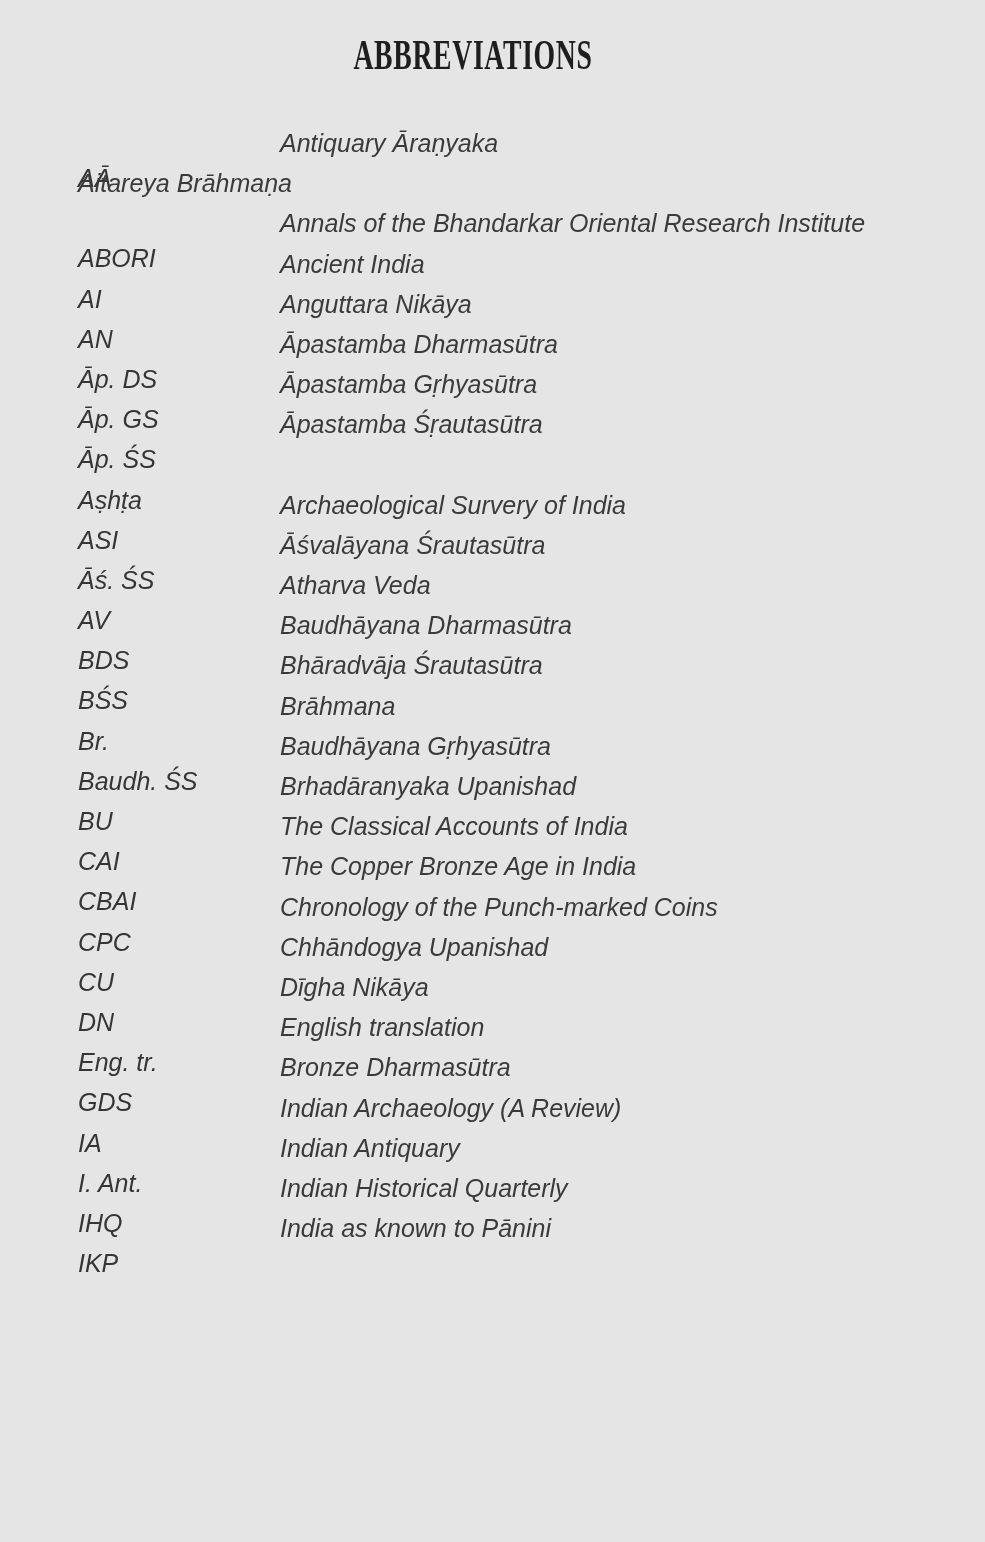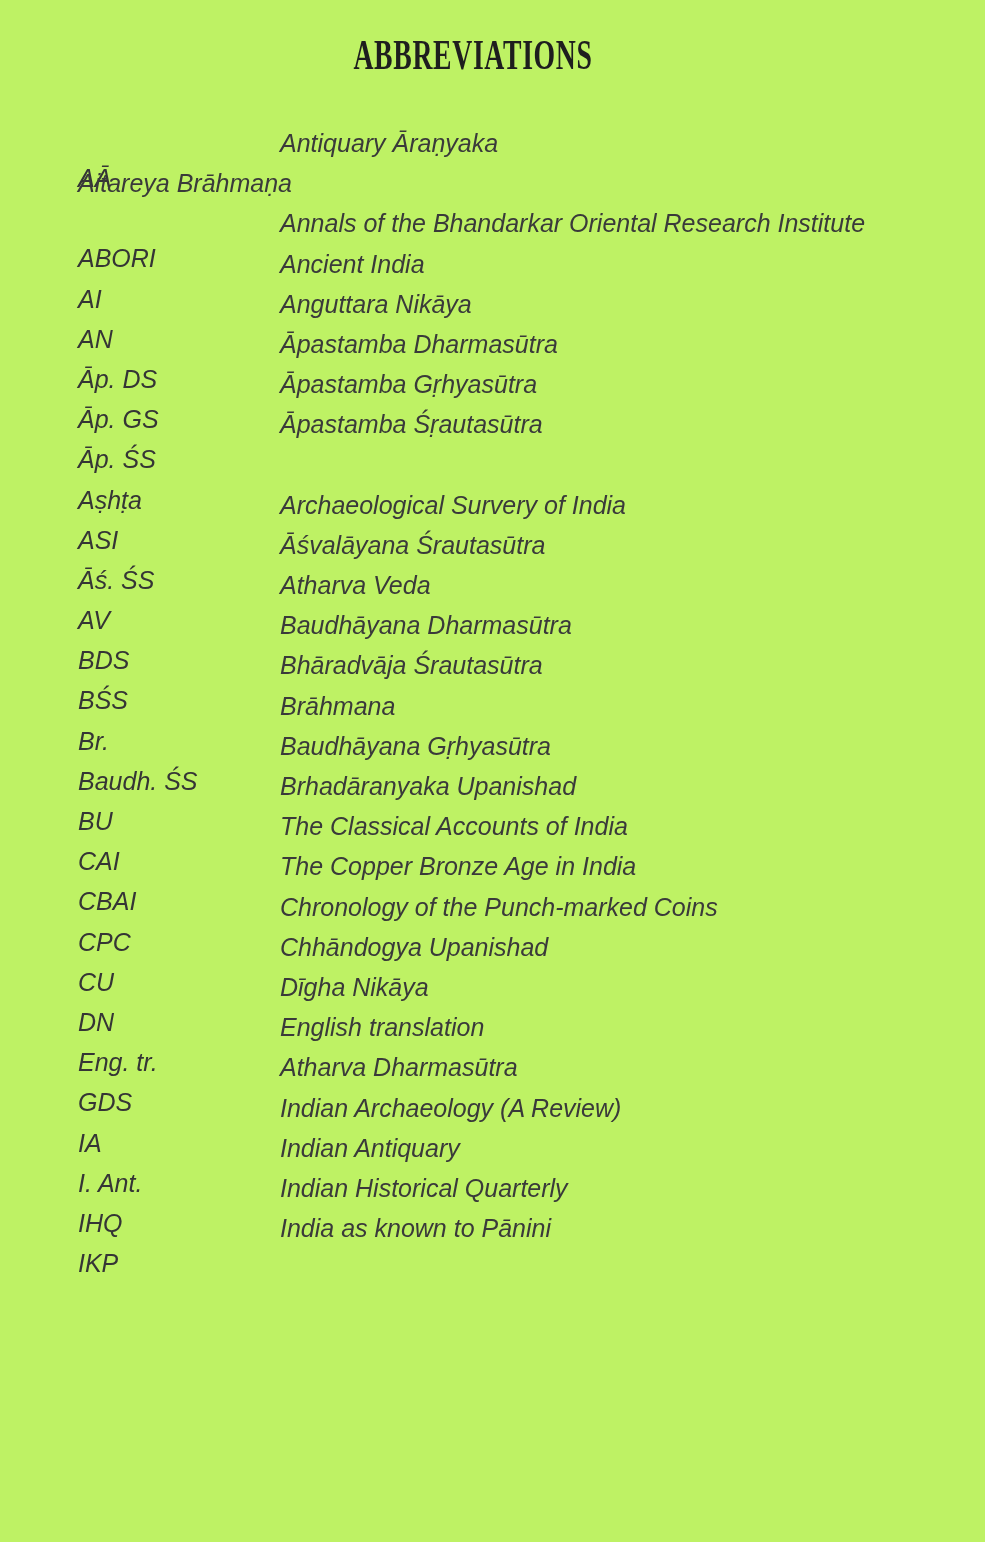--- a/index.html
+++ b/index.html
@@ -4,21 +4,21 @@
 <style>
   html, body {
     margin: 0;
     padding: 0;
     background: #ffffff;
   }
   .page {
     position: relative;
     width: 985px;
     height: 1542px;
-    background: #bef264;
+    background: #e5e5e5;
     overflow: hidden;
     font-family: "Liberation Sans", "DejaVu Sans", sans-serif;
   }
   .page-title {
     position: absolute;
     top: 34px;
     left: 0;
     width: 946px;
     margin: 0;
     text-align: center;
@@ -151,21 +151,21 @@
       <div class="abbrev-row">
         <span class="abbrev-term">DN</span>
         <span class="abbrev-meaning">Dīgha Nikāya</span>
       </div>
       <div class="abbrev-row">
         <span class="abbrev-term">Eng. tr.</span>
         <span class="abbrev-meaning">English translation</span>
       </div>
       <div class="abbrev-row">
         <span class="abbrev-term">GDS</span>
-        <span class="abbrev-meaning">Atharva Dharmasūtra</span>
+        <span class="abbrev-meaning">Bronze Dharmasūtra</span>
       </div>
       <div class="abbrev-row">
         <span class="abbrev-term">IA</span>
         <span class="abbrev-meaning">Indian Archaeology (A Review)</span>
       </div>
       <div class="abbrev-row">
         <span class="abbrev-term">I. Ant.</span>
         <span class="abbrev-meaning">Indian Antiquary</span>
       </div>
       <div class="abbrev-row">

